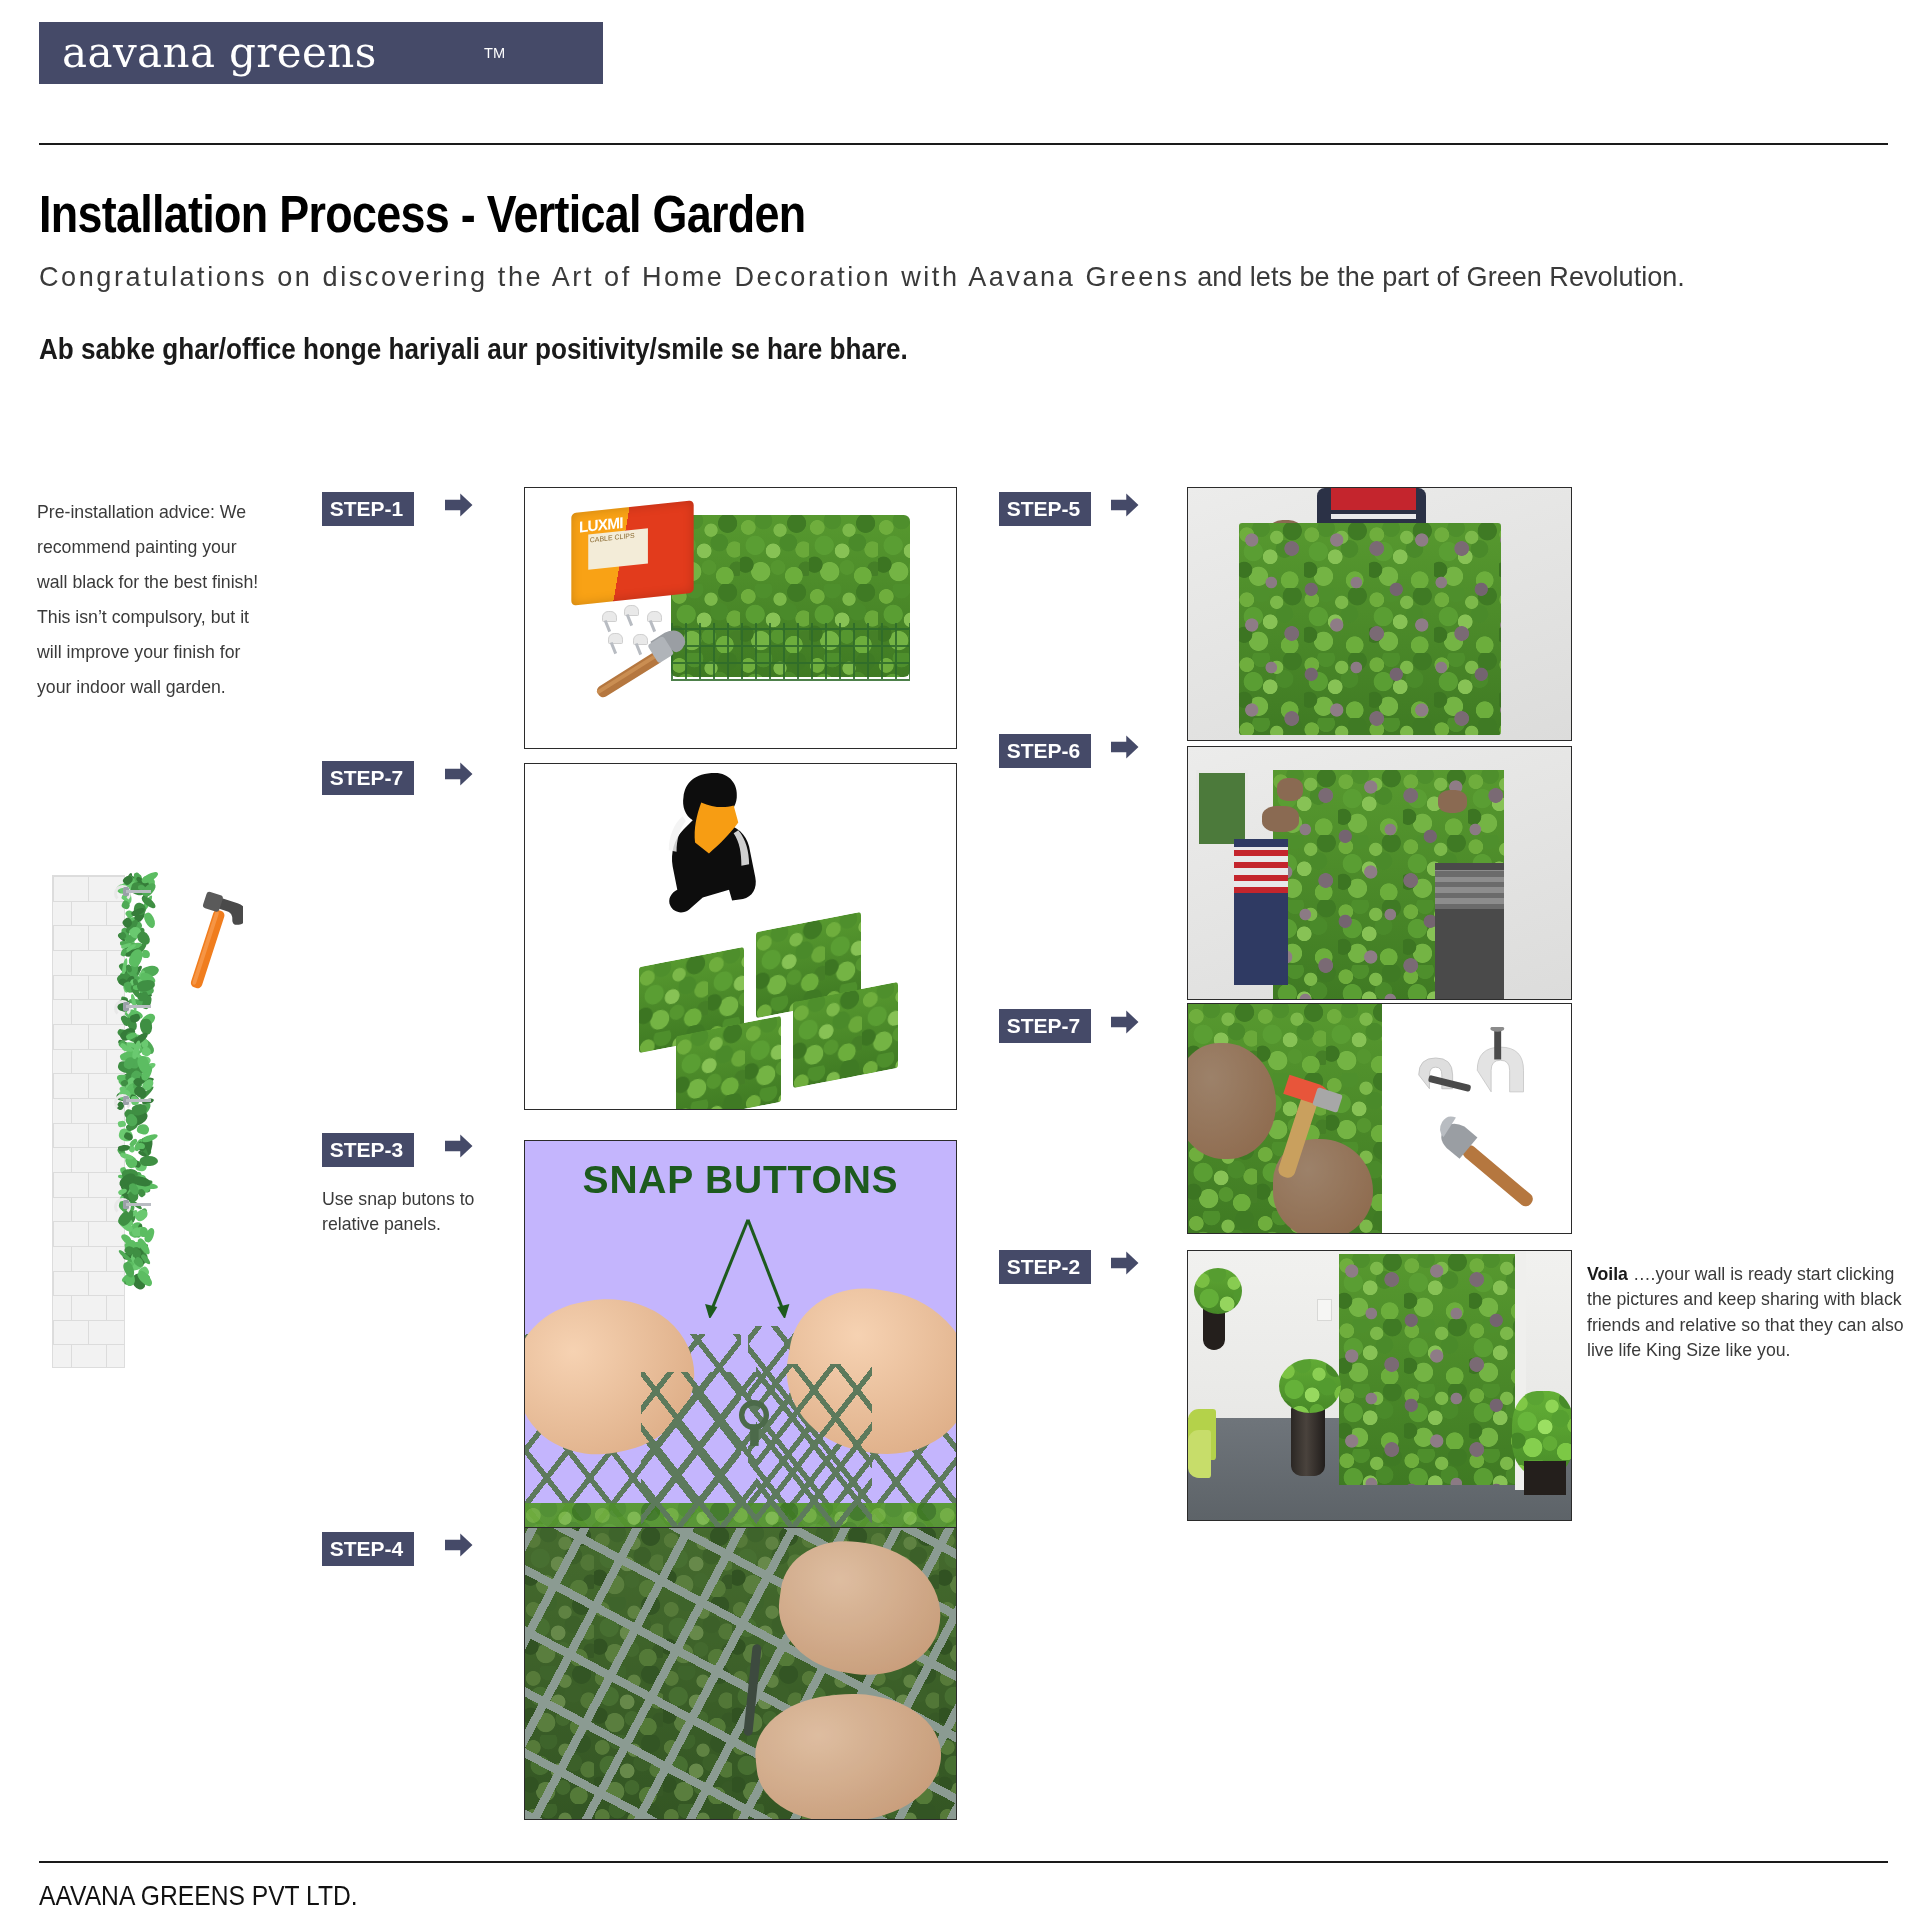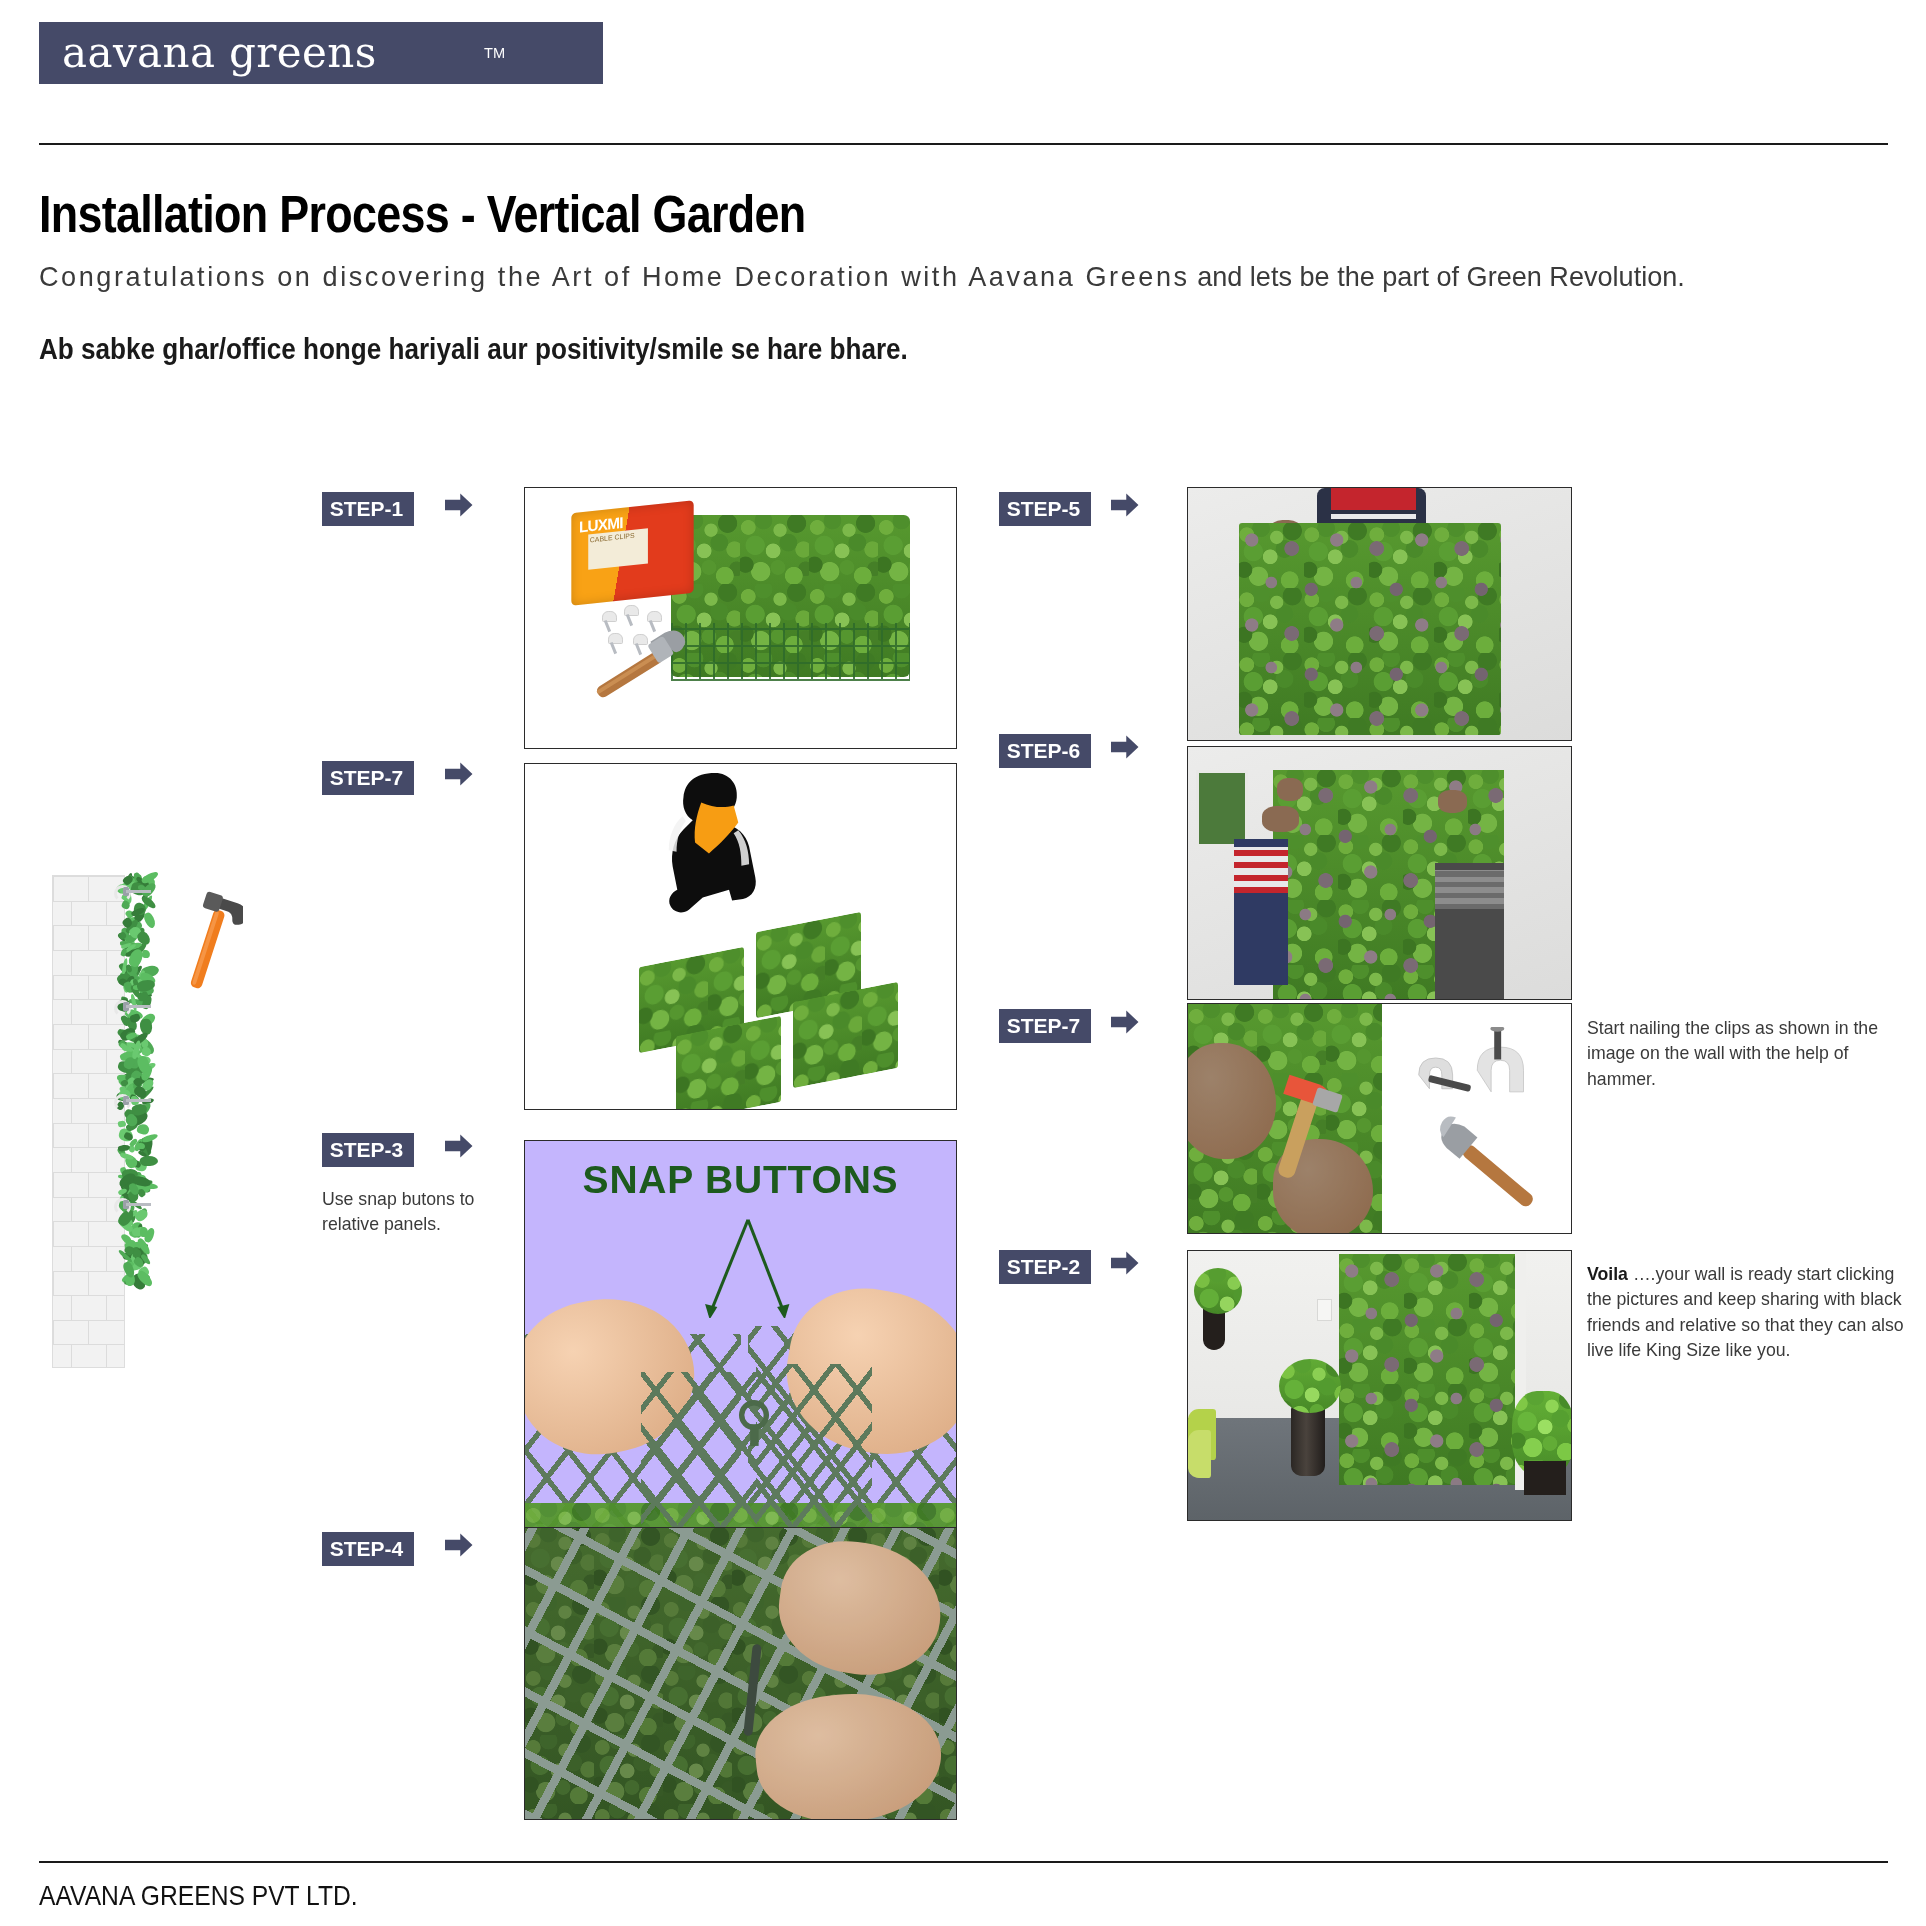--- a/index.html
+++ b/index.html
@@ -291,20 +291,21 @@
   <div class="header-rule"></div>
 
   <div class="page-title">Installation Process - Vertical Garden</div>
 
   <div class="subtitle">
     <span class="sp">Congratulations  on  discovering  the Art  of  Home  Decoration  with Aavana Greens</span><span> and lets be the part of Green Revolution.</span>
   </div>
 
   <div class="subtitle-hi">Ab sabke ghar/office honge hariyali aur positivity/smile se hare bhare.</div>
 
+  <div class="advice">Pre-installation advice: We recommend painting your wall black for the best finish! This isn’t compulsory, but it will improve your finish for your indoor wall garden.</div>
 
   <div class="wall-diagram">
     <div class="brick-wall" id="brickwall">
         <div class="brick-row" style="top: 0px;"></div>
         <div class="brick-v" style="left: 0px; top: 0px; height: 25px;"></div>
         <div class="brick-v" style="left: 35px; top: 0px; height: 25px;"></div>
         <div class="brick-v" style="left: 71px; top: 0px; height: 25px;"></div>
         <div class="brick-row" style="top: 25px;"></div>
         <div class="brick-v" style="left: 17.7px; top: 25px; height: 25px;"></div>
         <div class="brick-v" style="left: 53px; top: 25px; height: 25px;"></div>
@@ -829,21 +830,20 @@
       </svg>
       <svg style="position:absolute; left:231px; top:108px; width:139px; height:116px;" viewBox="0 0 180 150">
         <g transform="rotate(40 90 75)">
           <rect x="48" y="64" width="112" height="18" rx="8" fill="#b5773f"></rect>
           <path d="M30 52 q-18 4 -18 18 q0 16 18 18 l22 0 l0 -36 z" fill="#9a9ea3"></path>
           <path d="M14 50 q-12 4 -10 16 q2 12 14 14 z" fill="#b8bcc1"></path>
         </g>
       </svg>
     </div>
   </div>
-  <div class="right-text" style="left:1587px; top:1016px;">Start nailing the clips as shown in the image on the wall with the help of hammer.</div>
 
   <div class="step-badge" style="left:999px; top:1250px;">STEP-2</div>
   <svg class="arrow-icon" style="left:1111px; top:1250px;" viewBox="0 0 38 34">
     <path d="M0 10 h20 V2 l16 15 l-16 15 V24 H0 Z" fill="#454a68"></path>
   </svg>
   <div class="frame" style="left:1187px; top:1250px; width:385px; height:271px;">
     <div class="ph">
       <div class="room-wall"></div>
       <div class="room-floor"></div>
       <div class="leafy-mix room-green" style="left:151px; top:3.1px; width:177px; height:231px;"></div>

